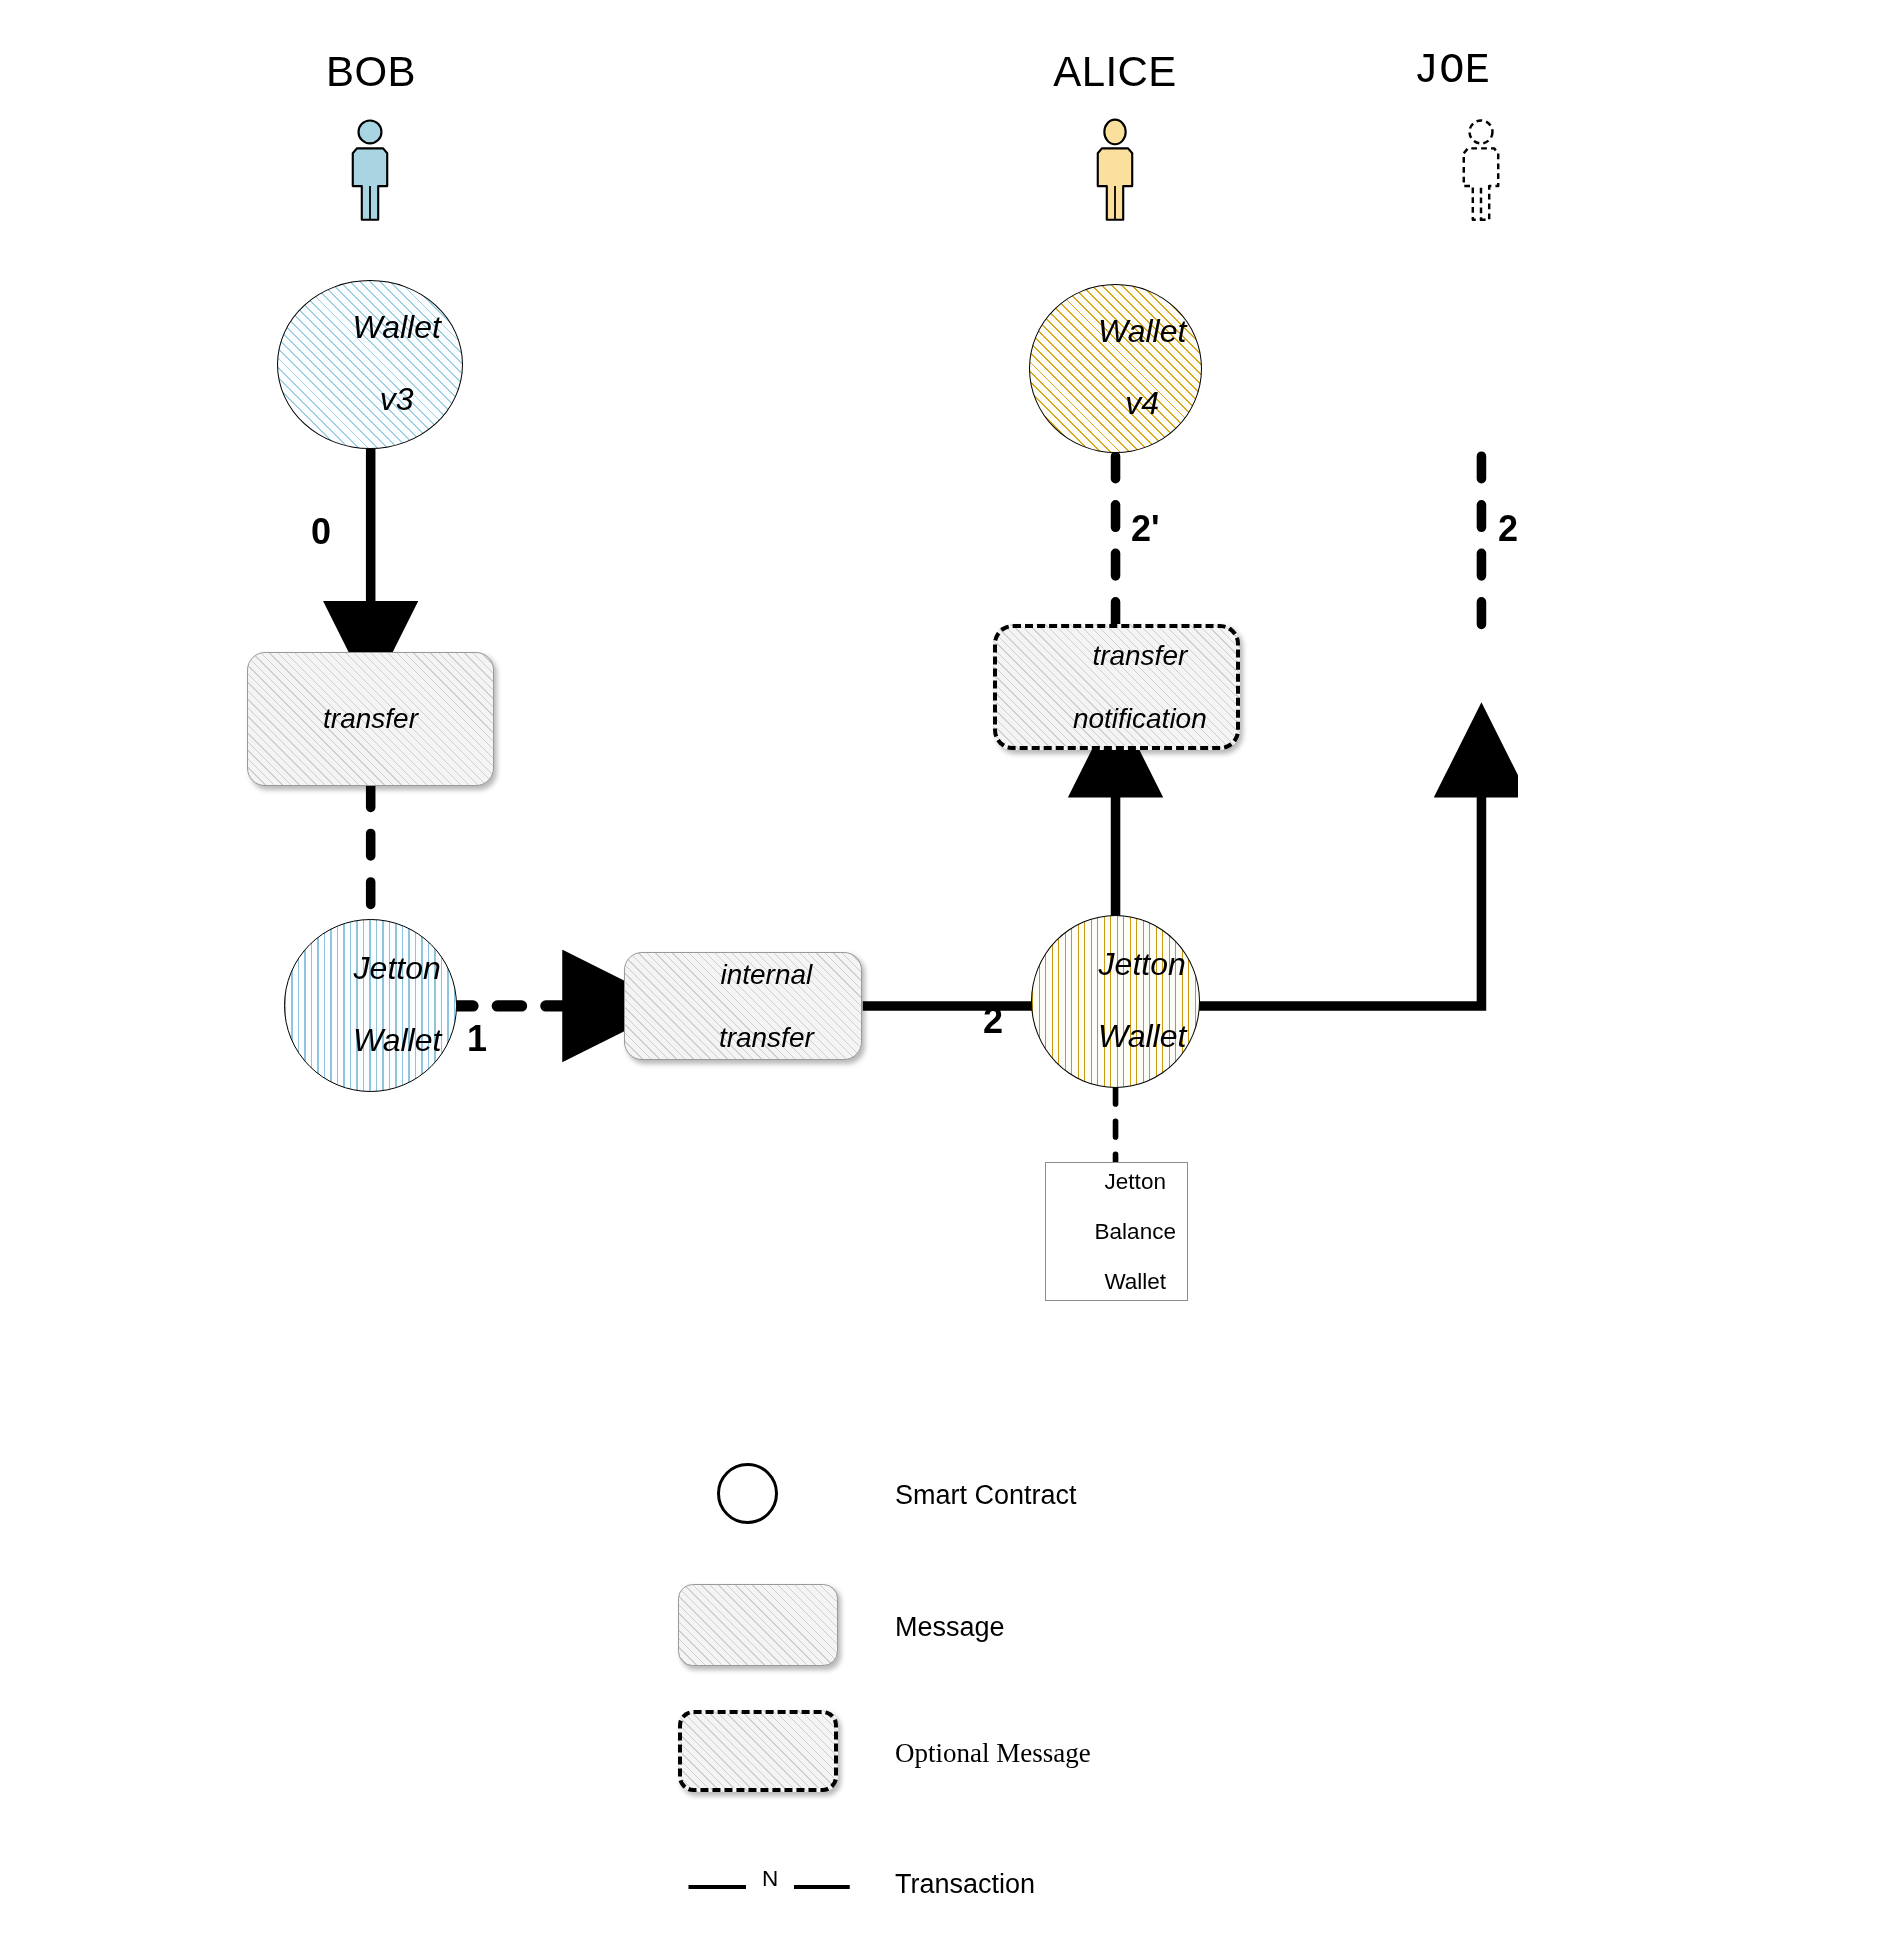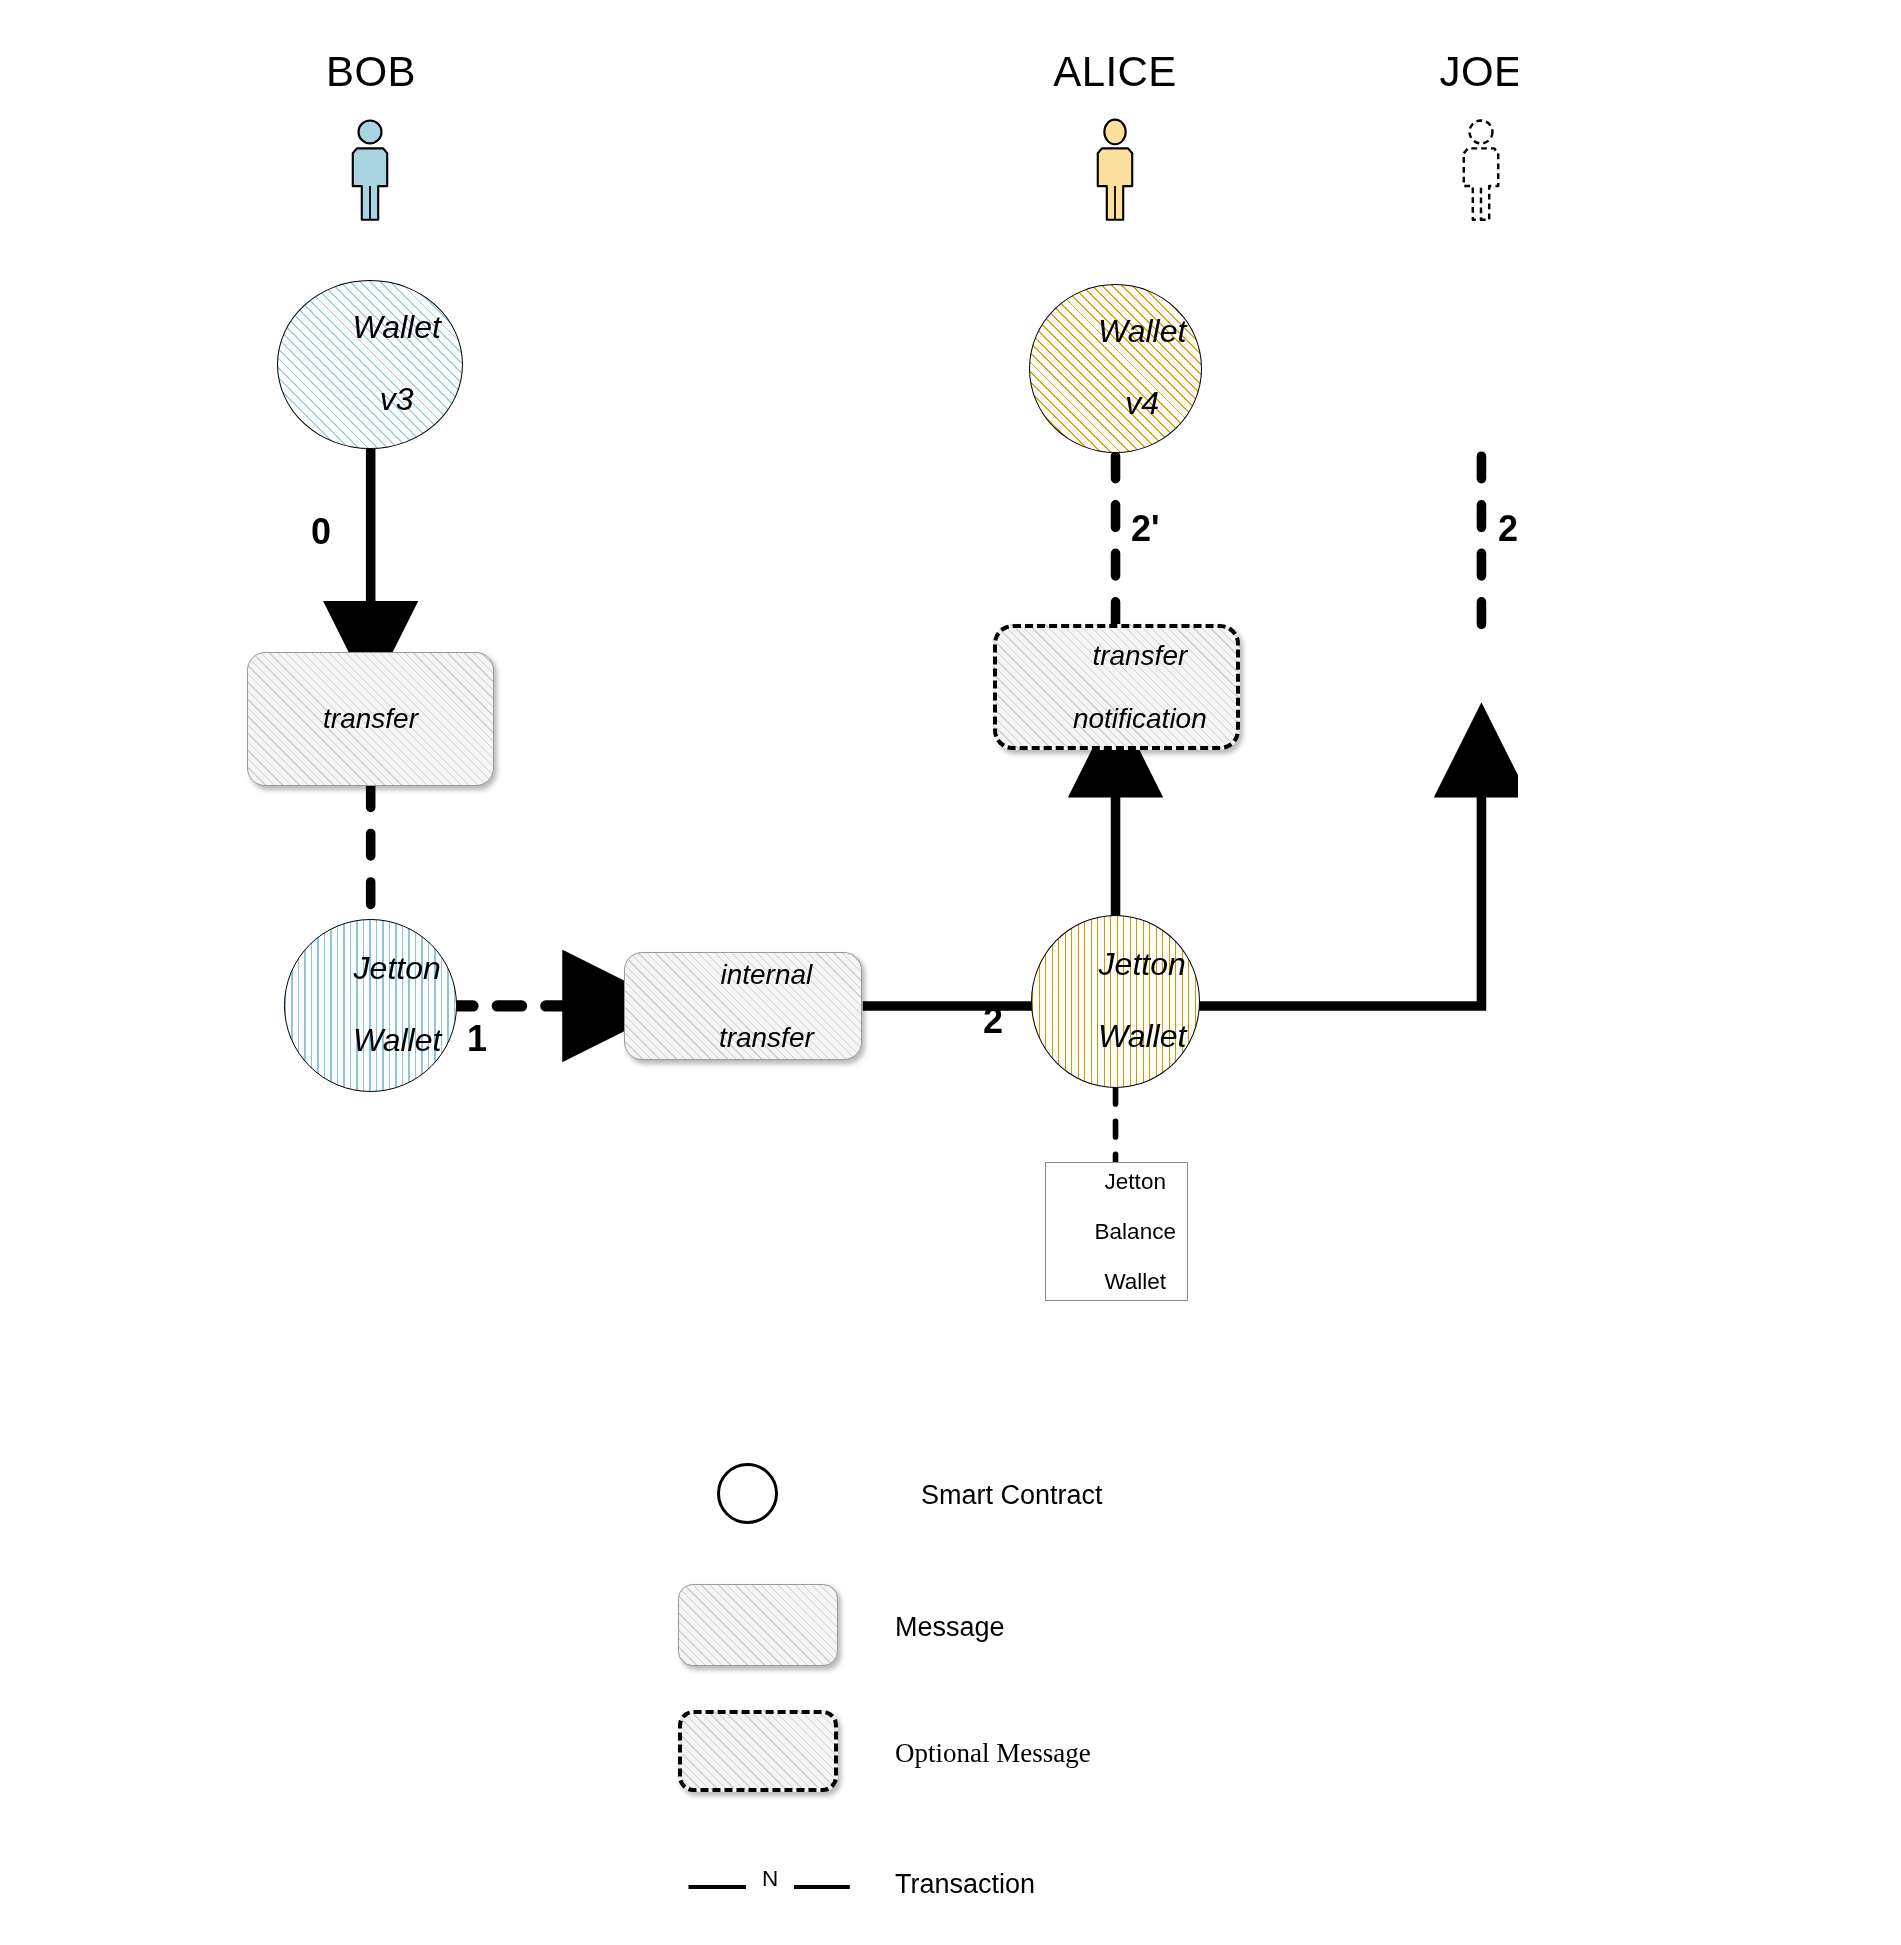--- a/index.html
+++ b/index.html
@@ -114,21 +114,21 @@
     <line x1="50" y1="84" x2="50" y2="125" stroke="#000" stroke-width="2.2"></line>
   </svg>
 
   <div class="tx actor-name" style="left:985px;top:48px;width:260px;">ALICE</div>
   <svg style="position:absolute;left:1074px;top:115px;width:82px;height:111px;" viewBox="0 0 100 130">
     <ellipse cx="50" cy="18" rx="13" ry="15" fill="#fae09c" stroke="#000" stroke-width="2.6"></ellipse>
     <path d="M29 44 L34 38 L66 38 L71 44 L71 84 L60 84 L60 125 L40 125 L40 84 L29 84 Z" fill="#fae09c" stroke="#000" stroke-width="2.6" stroke-linejoin="round"></path>
     <line x1="50" y1="84" x2="50" y2="125" stroke="#000" stroke-width="2.2"></line>
   </svg>
 
-  <div class="tx actor-name" style="left:1351px;top:48px;width:260px;">JOE</div>
+  <div class="tx actor-name" style="left:1322px;top:48px;width:260px;font-family:Liberation Mono, monospace;">JOE</div>
   <svg style="position:absolute;left:1440px;top:115px;width:82px;height:111px;" viewBox="0 0 100 130">
     <circle cx="50" cy="18" r="14" fill="none" stroke="#000" stroke-width="3" stroke-dasharray="7 5"></circle>
     <path d="M29 44 L34 38 L66 38 L71 44 L71 84 L60 84 L60 125 L40 125 L40 84 L29 84 Z" fill="none" stroke="#000" stroke-width="3" stroke-dasharray="7 5" stroke-linejoin="round"></path>
     <line x1="50" y1="86" x2="50" y2="125" stroke="#000" stroke-width="3" stroke-dasharray="7 5"></line>
   </svg>
 
   <div class="circ hatch-blue-diag" style="left:277px;top:280px;width:186px;height:169px;">
     <div class="tx node-label" style="left:0;top:50%;width:100%;transform:translateY(-50%);">
       <span>Wallet</span><br>
       <span>v3</span>
@@ -184,21 +184,21 @@
     </div>
   </div>
 
   <div class="tx seq-num" style="left:295px;top:512px;width:52px;">0</div>
   <div class="tx seq-num" style="left:451px;top:1019px;width:52px;">1</div>
   <div class="tx seq-num" style="left:967px;top:1001px;width:52px;">2</div>
   <div class="tx seq-num" style="left:1131px;top:509px;width:69px;text-align:left;">2'</div>
   <div class="tx seq-num" style="left:1498px;top:509px;width:87px;text-align:left;">2"</div>
 
   <div class="legend-circle" style="left:717px;top:1463px;"></div>
-  <div class="tx legend-label" style="left:895px;top:1480px;width:390px;margin-left:26px;">Smart Contract</div>
+  <div class="tx legend-label" style="left:895px;top:1480px;width:390px;">Smart Contract</div>
 
   <div class="legend-msg" style="left:678px;top:1584px;"></div>
   <div class="tx legend-label" style="left:895px;top:1612px;width:390px;">Message</div>
 
   <div class="legend-optmsg" style="left:678px;top:1710px;"></div>
   <div class="tx legend-label" style="left:895px;top:1738px;width:477px;font-family:Liberation Serif, serif;">Optional Message</div>
 
   <div class="tx" style="left:746px;top:1866px;width:48px;font-size:22.5px;background:#fff;">N</div>
   <div class="tx legend-label" style="left:895px;top:1869px;width:390px;">Transaction</div>
 

